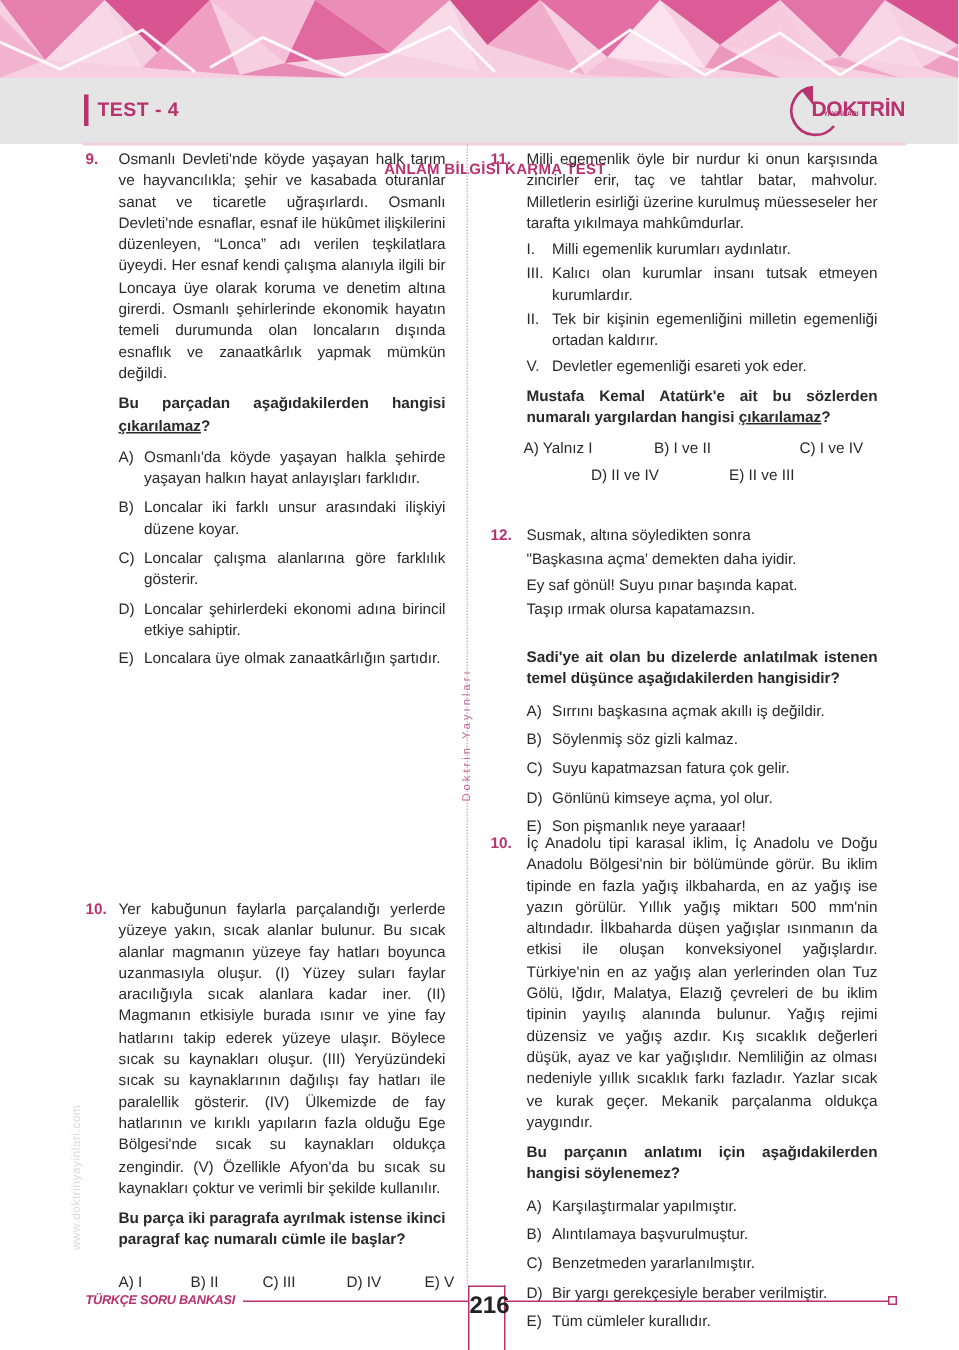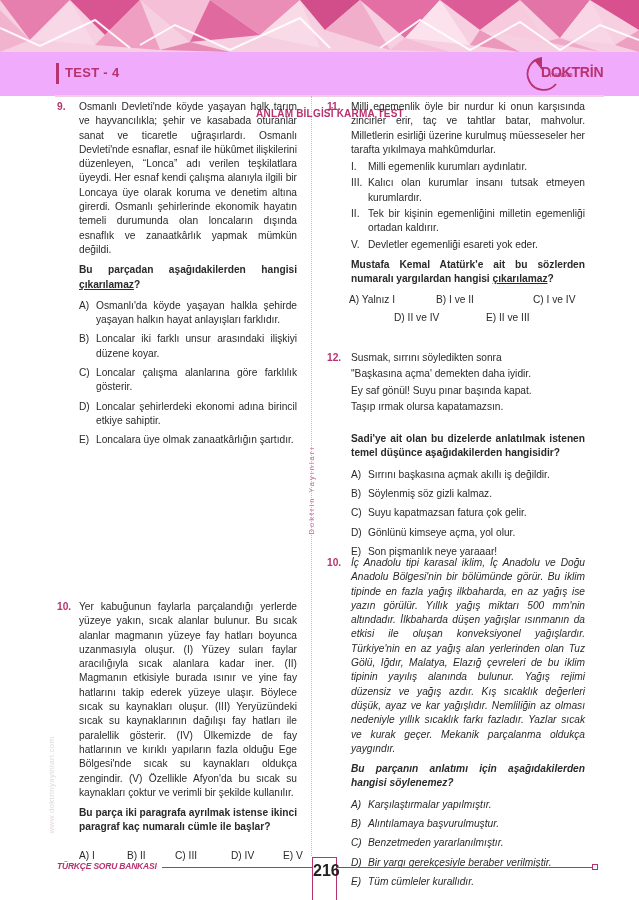--- a/index.html
+++ b/index.html
@@ -2,21 +2,21 @@
 <html><head>
 <meta charset="utf-8">
 <style>
   * { box-sizing: border-box; margin: 0; padding: 0; }
   html, body { width: 639px; height: 900px; background: #ffffff; overflow: hidden; }
   body { position: relative; font-family: "Liberation Sans", sans-serif; color: #2a2a2a; }
 
   .banner { position: absolute; left: 0; top: 0; width: 639px; height: 52px; overflow: hidden; background: #f3c2d6; }
   .banner svg { display: block; }
 
-  .header { position: absolute; left: 0; top: 52px; width: 639px; height: 44px; background: #f0abfc; }
+  .header { position: absolute; left: 0; top: 52px; width: 639px; height: 44px; background: #e5e5e5; }
   .header .bar { position: absolute; left: 56px; top: 11px; width: 3px; height: 21px; background: #b8326f; }
   .header .test-label { position: absolute; left: 65px; top: 13px; font-size: 13px; font-weight: bold; color: #b8326f; letter-spacing: 0.3px; }
   .header .title { position: absolute; left: 200px; width: 260px; top: 12px; text-align: center; font-size: 10px; font-weight: bold; color: #b8326f; letter-spacing: 0.2px; margin-top: 44px; }
   .header .rule { position: absolute; left: 55px; right: 35px; top: 43px; height: 2px; background: #f2cfe0; }
   .logo { position: absolute; left: 522px; top: 2px; width: 60px; height: 38px; }
   .logo .brand { position: absolute; left: 19px; top: 10px; font-size: 14px; font-weight: bold; color: #b8326f; letter-spacing: -0.2px; }
   .logo .sub { position: absolute; left: 27px; top: 19px; font-size: 4.5px; font-weight: bold; color: #b8326f; }
 
   .divider { position: absolute; left: 311px; top: 96px; height: 760px; width: 0; border-left: 1px dotted #d8b0c4; }
   .vertical-brand { position: absolute; left: 303px; top: 440px; width: 16px; height: 100px; }
@@ -186,21 +186,21 @@
       <span style="left:43px; top:18px">D) II ve IV</span>
       <span style="left:135px; top:18px">E) II ve III</span>
     </div>
   </div>
 </div>
 
 <div class="q" style="left:327px; top:351px; width:258px;">
   <span class="num">12.</span>
   <div class="body" style="margin-left:24px;">
     <div class="poem">
-      <p>Susmak, sırrını söyledikten sonra</p>
+      <p>Susmak, altına söyledikten sonra</p>
       <p>"Başkasına açma' demekten daha iyidir.</p>
       <p>Ey saf gönül! Suyu pınar başında kapat.</p>
       <p>Taşıp ırmak olursa kapatamazsın.</p>
     </div>
     <p class="stem" style="margin-top:18px;">Sadi'ye ait olan bu dizelerde anlatılmak istenen temel düşünce aşağıdakilerden hangisidir?</p>
     <div class="opts">
       <div class="opt">
           <span class="ol">A)</span>
           <span class="ot">Sırrını başkasına açmak akıllı iş değildir.</span>
         </div>
@@ -219,21 +219,21 @@
       <div class="opt">
           <span class="ol">E)</span>
           <span class="ot">Son pişmanlık neye yaraaar!</span>
         </div>
     </div>
   </div>
 </div>
 
 <div class="q" style="left:327px; top:556px; width:258px;">
   <span class="num">10.</span>
-  <div class="body" style="margin-left:24px;font-style:italic;">
+  <div class="body" style="margin-left:24px;">
     <p>İç Anadolu tipi karasal iklim, İç Anadolu ve Doğu Anadolu Bölgesi'nin bir bölümünde görür. Bu iklim tipinde en fazla yağış ilkbaharda, en az yağış ise yazın görülür. Yıllık yağış miktarı 500 mm'nin altındadır. İlkbaharda düşen yağışlar ısınmanın da etkisi ile oluşan konveksiyonel yağışlardır. Türkiye'nin en az yağış alan yerlerinden olan Tuz Gölü, Iğdır, Malatya, Elazığ çevreleri de bu iklim tipinin yayılış alanında bulunur. Yağış rejimi düzensiz ve yağış azdır. Kış sıcaklık değerleri düşük, ayaz ve kar yağışlıdır. Nemliliğin az olması nedeniyle yıllık sıcaklık farkı fazladır. Yazlar sıcak ve kurak geçer. Mekanik parçalanma oldukça yaygındır.</p>
     <p class="stem">Bu parçanın anlatımı için aşağıdakilerden hangisi söylenemez?</p>
     <div class="opts">
       <div class="opt">
           <span class="ol">A)</span>
           <span class="ot">Karşılaştırmalar yapılmıştır.</span>
         </div>
       <div class="opt">
           <span class="ol">B)</span>
           <span class="ot">Alıntılamaya başvurulmuştur.</span>

